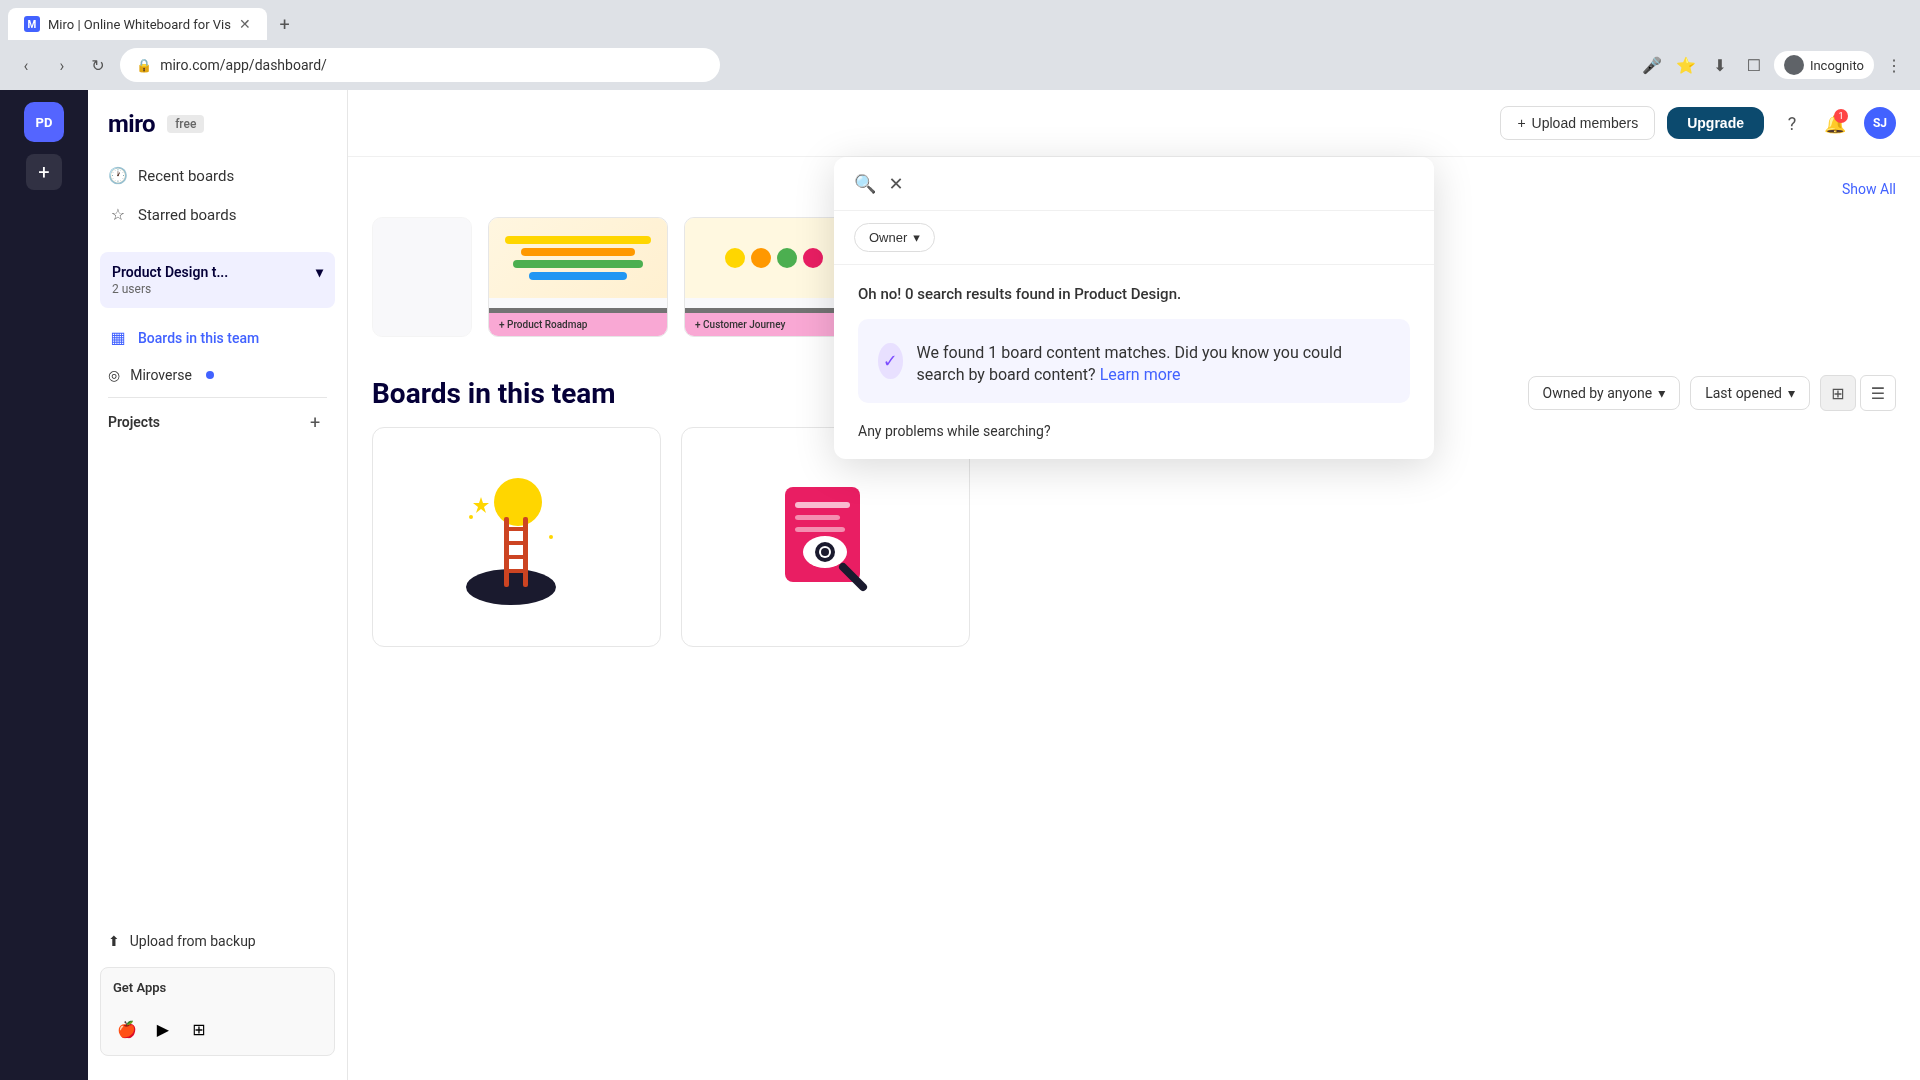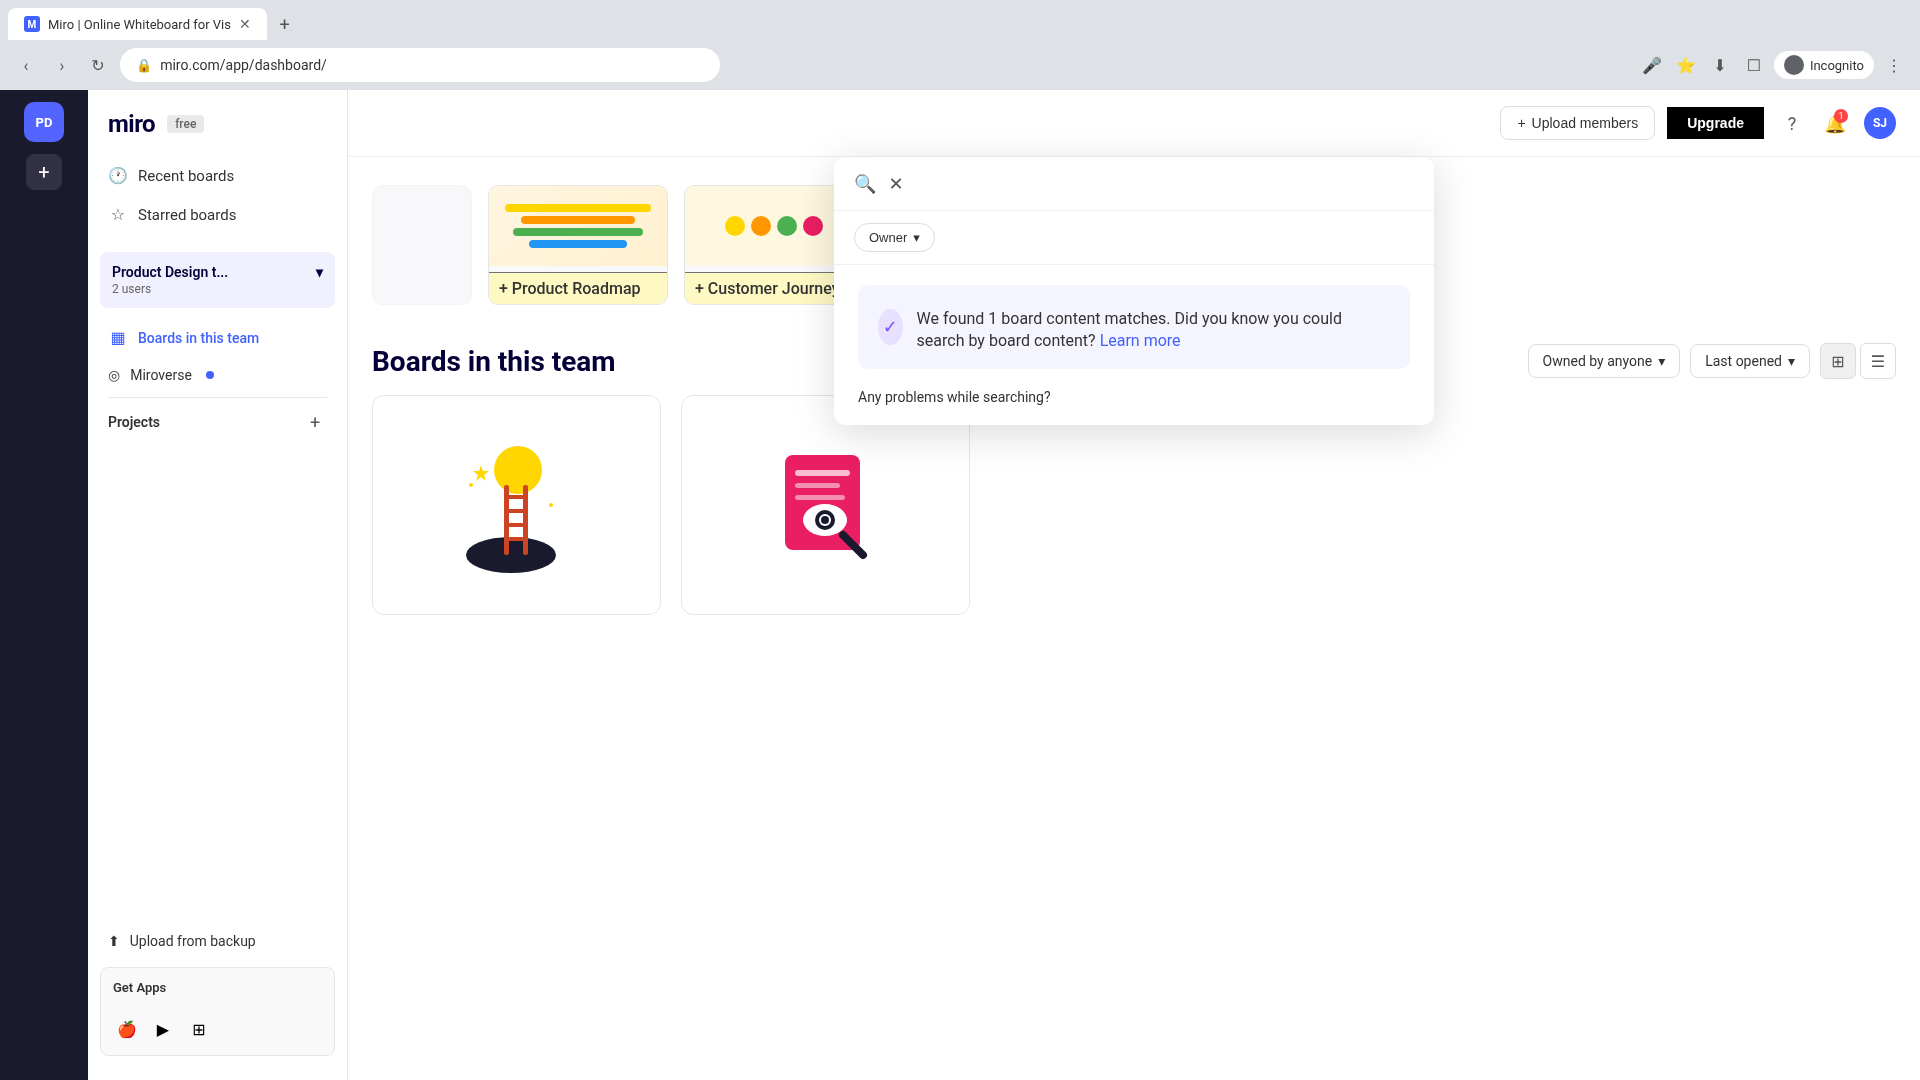--- a/index.html
+++ b/index.html
@@ -331,24 +331,24 @@
       background: #fff;
       border: 1px solid #ddd;
       border-radius: 8px;
       padding: 8px 16px;
       font-size: 14px;
       cursor: pointer;
       color: #333;
       font-weight: 500;
     }
     .upgrade-btn {
-      background: #000000;
+      background: #0c4a6e;
       color: white;
       border: none;
-      border-radius: 0;
+      border-radius: 12px;
       padding: 8px 20px;
       font-size: 14px;
       font-weight: 600;
       cursor: pointer;
     }
     .header-icon {
       width: 32px; height: 32px;
       display: flex; align-items: center; justify-content: center;
       cursor: pointer;
       color: #555;
@@ -496,26 +496,26 @@
       border: 1px solid #e6e6e6;
       border-radius: 10px;
       overflow: hidden;
       cursor: pointer;
       position: relative;
       background: #f9f9fb;
     }
     .template-card-label {
       position: absolute;
       bottom: 0; left: 0; right: 0;
-      background: #fef9c3;
+      background: #f9a8d4;
       padding: 6px 10px;
-      font-size: 16px;
+      font-size: 10px;
       color: #333;
       font-weight: 500;
-      border-top: 1px solid #737373;
+      border-top: 5px solid #737373;
     }
     .template-thumb {
       width: 100%; height: 80px;
       display: flex; align-items: center; justify-content: center;
       font-size: 24px;
     }
 
     
     .thumb-product-roadmap {
       background: linear-gradient(135deg, #fff6e0, #fff0d0);
@@ -746,37 +746,41 @@
           <span class="search-icon-wrap">🔍</span>
           <span class="search-clear">✕</span>
         </div>
         <div class="search-filters">
           <button class="filter-btn">
             <span>Owner</span>
             <span>▾</span>
           </button>
         </div>
         <div class="search-results">
+          <div class="no-results-text">Oh no! 0 search results found in Product Design.</div>
           <div class="content-match-box">
             <div class="content-match-icon">
               <span style="color:#7c4dff;">✓</span>
             </div>
             <div class="content-match-text">
               <span>We found 1 board content matches. Did you know you could search by board content?</span>
               <a class="learn-more-link">Learn more</a>
             </div>
           </div>
           <div class="problems-link">Any problems while searching?</div>
         </div>
       </div>
     </div>
 
     <div class="main-body">
 
       <div class="templates-section">
+        <div style="display:flex; justify-content:flex-end; margin-bottom:8px;">
+          <a class="show-all-link">Show All</a>
+        </div>
         <div class="templates-row">
 
           <div class="template-card" style="min-width:100px; opacity:0.4; background:#f0f0f5;">
           </div>
 
           <div class="template-card">
             <div class="template-thumb thumb-product-roadmap" style="width:100%;height:80px;">
               <div class="pr-bar" style="width:90%;background:#ffd600;"></div>
               <div class="pr-bar" style="width:70%;background:#ff9800;"></div>
               <div class="pr-bar" style="width:80%;background:#4caf50;"></div>

